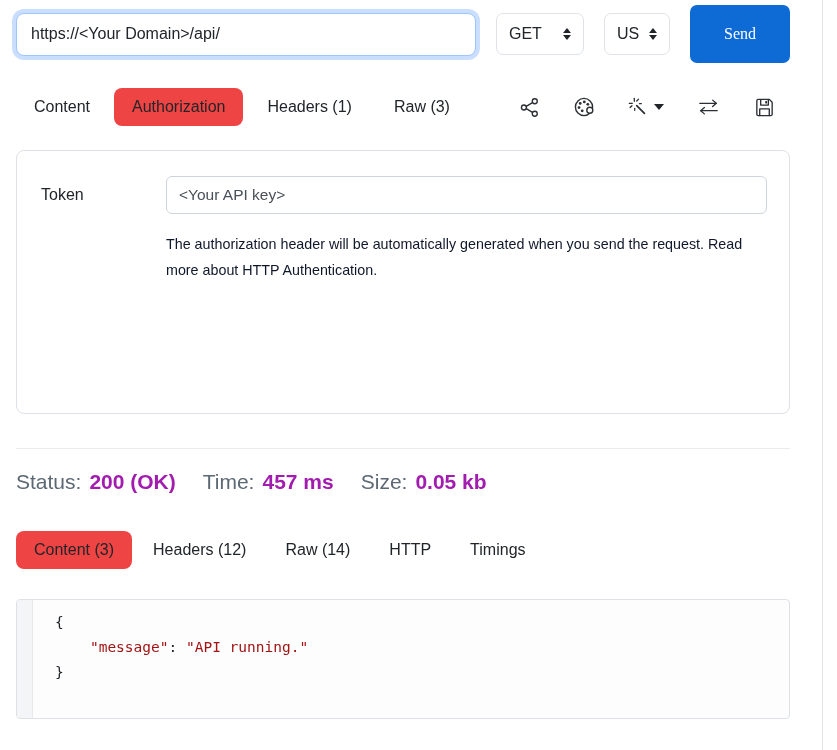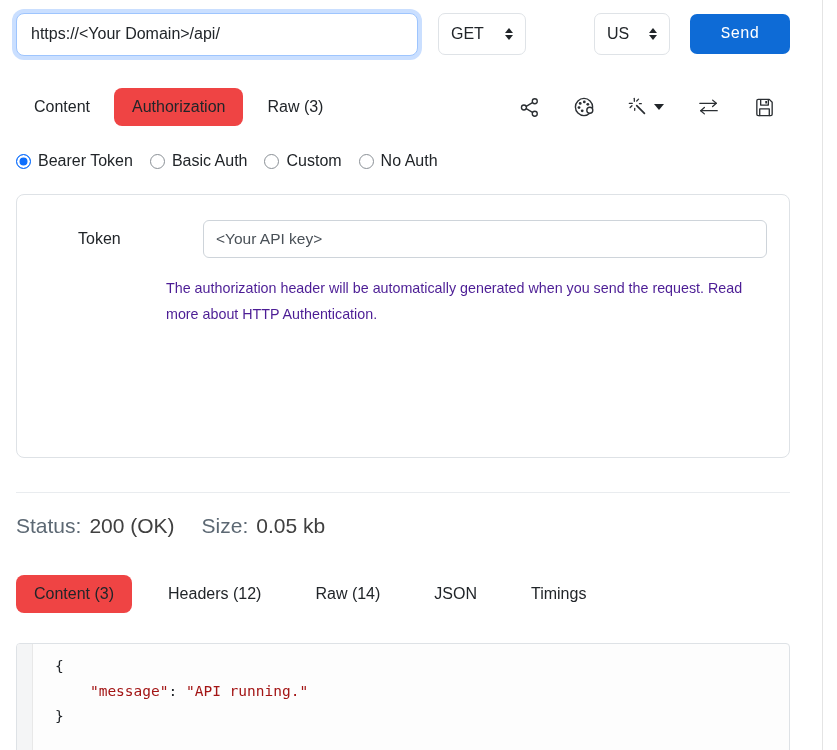--- a/index.html
+++ b/index.html
@@ -25,30 +25,30 @@
     box-shadow:0 0 0 4px rgba(13,110,253,0.22);
     padding:0 14px; font-size:16px; color:#212529;
     font-family:"Liberation Sans", sans-serif; outline:none;
   }
   .select-box {
     display:flex; align-items:center; justify-content:space-between;
     height:42px; border:1px solid #dfe3e7; border-radius:7px;
     background:#fff; padding:0 12px; font-size:16px; cursor:pointer;
   }
   .select-method { width:88px; }
-  .select-region { width:76px;margin-left:48px; }
+  .select-region { width:66px; }
   .updown { display:flex; flex-direction:column; gap:2px; margin-left:8px; }
   .updown i { display:block; width:0; height:0;
     border-left:4px solid transparent; border-right:4px solid transparent; }
   .updown .up   { border-bottom:5px solid #212529; }
   .updown .down { border-top:5px solid #212529; }
   .send-button {
-    width:100px; height:40px; border:none; border-radius:7px;
+    width:100px; height:58px; border:none; border-radius:7px;
     background:#0e6bd6; color:#ffffff; font-size:16px;
-    font-family:Liberation Mono, monospace; cursor:pointer;
+    font-family:Liberation Serif, serif; cursor:pointer;
   }
 
   
   .tabs-row { display:flex; align-items:center; justify-content:space-between; margin-top:28px;text-align:right; }
   .tabs { display:flex; align-items:center; gap:6px; }
   .tab {
     padding:10px 18px; font-size:16px; color:#212529;
     border-radius:8px; cursor:pointer; white-space:nowrap;
   }
   .tab.active { background:#ef4444; }
@@ -67,43 +67,43 @@
     border:1px solid #8a9096; flex:0 0 auto; }
   .radio.checked { border:1px solid #0d6efd; background:#0d6efd;
     box-shadow:inset 0 0 0 2.5px #ffffff; }
 
   
   .token-card {
     margin-top:24px; height:264px;
     border:1px solid #dee2e6; border-radius:8px;
     padding:25px 22px 0 24px;
   }
-  .token-row { display:flex; align-items:center;margin-left:37px; }
+  .token-row { display:flex; align-items:center; }
   .token-label { width:125px; font-size:16px; color:#212529; }
   .token-input {
     flex:1; height:38px; border:1px solid #ced4da; border-radius:6px;
     padding:0 12px; font-size:15.5px; color:#b91c1c;
     font-family:"Liberation Sans", sans-serif; outline:none;
   }
   .token-input::placeholder { color:#495057; opacity:1; }
   .token-help {
     margin-left:125px; margin-top:17px; width:608px;
-    font-size:14.3px; line-height:26px; color:#4c1d95;
+    font-size:14.3px; line-height:26px; color:#0f172a;
   }
 
   .divider { margin-top:34px; border:none; border-top:1px solid #e9ecef; width:774px; }
 
   
   .status-row { display:flex; align-items:center; gap:27px; margin-top:21px; font-size:21px; }
   .status-pair { display:flex; align-items:center; gap:8px; }
   .status-label { color:#5c6873; }
-  .status-value { color:#404040; font-weight:400; }
-
-  
-  .response-tabs { display:flex; align-items:flex-end; gap:18px; margin-top:37px; }
+  .status-value { color:#a21caf; font-weight:700; }
+
+  
+  .response-tabs { display:flex; align-items:flex-end; gap:3px; margin-top:37px; }
 
   
   .code-block {
     margin-top:30px; width:774px; height:120px;
     border:1px solid #dee2e6; border-radius:4px;
     display:flex; overflow:hidden; background:#fdfdfd;
   }
   .code-gutter { width:16px; background:#f4f5f6; border-right:1px solid #e8e8e8; }
   .code-body { padding:10px 0 0 22px;
     font-family:"DejaVu Sans Mono", monospace; font-size:14.5px;
@@ -134,20 +134,21 @@
           <i class="down"></i>
         </span>
     </div>
     <button class="send-button">Send</button>
   </div>
 
   <div class="tabs-row">
     <div class="tabs">
       <div class="tab">Content</div>
       <div class="tab active">Authorization</div>
+      <div class="tab">Headers (1)</div>
       <div class="tab">Raw (3)</div>
     </div>
     <div class="toolbar">
       <span class="tool-btn">
         <svg width="23" height="23" viewBox="0 0 24 24" class="icon-stroke">
           <circle cx="17.5" cy="5.5" r="2.6"></circle>
           <circle cx="6.2" cy="12" r="2.6"></circle>
           <circle cx="17.5" cy="18.5" r="2.6"></circle>
           <line x1="8.6" y1="10.9" x2="15.1" y2="6.9"></line>
           <line x1="8.6" y1="13.1" x2="15.1" y2="17.1"></line>
@@ -188,65 +189,51 @@
         <svg width="23" height="23" viewBox="0 0 24 24" class="icon-stroke">
           <path d="M4 5 a1.5 1.5 0 0 1 1.5 -1.5 H17 L20 6.5 V19 a1.5 1.5 0 0 1 -1.5 1.5 H5.5 A1.5 1.5 0 0 1 4 19 Z"></path>
           <path d="M8 3.8 V9.5 H16 V4.2"></path>
           <rect x="12.8" y="5.2" width="1.8" height="2.6" fill="#2b2f33" stroke="none"></rect>
           <path d="M7 20.3 V13.5 H17 V20.3"></path>
         </svg>
       </span>
     </div>
   </div>
 
-  <div class="auth-row">
-    <label class="radio-option">
-      <span class="radio checked"></span>
-      <span>Bearer Token</span>
-    </label>
-    <label class="radio-option">
-      <span class="radio"></span>
-      <span>Basic Auth</span>
-    </label>
-    <label class="radio-option">
-      <span class="radio"></span>
-      <span>Custom</span>
-    </label>
-    <label class="radio-option">
-      <span class="radio"></span>
-      <span>No Auth</span>
-    </label>
-  </div>
 
   <div class="token-card">
     <div class="token-row">
       <span class="token-label">Token</span>
       <input class="token-input" type="text" placeholder="&lt;Your API key&gt;" style="">
     </div>
     <div class="token-help">The authorization header will be automatically generated when you send the request. Read more about HTTP Authentication.</div>
   </div>
 
   <hr class="divider">
 
   <div class="status-row">
     <span class="status-pair">
       <span class="status-label">Status:</span>
       <span class="status-value">200 (OK)</span>
     </span>
     <span class="status-pair">
+      <span class="status-label">Time:</span>
+      <span class="status-value">457 ms</span>
+    </span>
+    <span class="status-pair">
       <span class="status-label">Size:</span>
       <span class="status-value">0.05 kb</span>
     </span>
   </div>
 
   <div class="response-tabs">
     <div class="tab active">Content (3)</div>
     <div class="tab">Headers (12)</div>
     <div class="tab">Raw (14)</div>
-    <div class="tab">JSON</div>
+    <div class="tab">HTTP</div>
     <div class="tab">Timings</div>
   </div>
 
   <div class="code-block">
     <div class="code-gutter"></div>
     <div class="code-body">
       <div class="code-line"><span>{</span></div>
       <div class="code-line"><span>    </span><span class="json-str">"message"</span><span>: </span><span class="json-str">"API running."</span></div>
       <div class="code-line"><span>}</span></div>
     </div>

